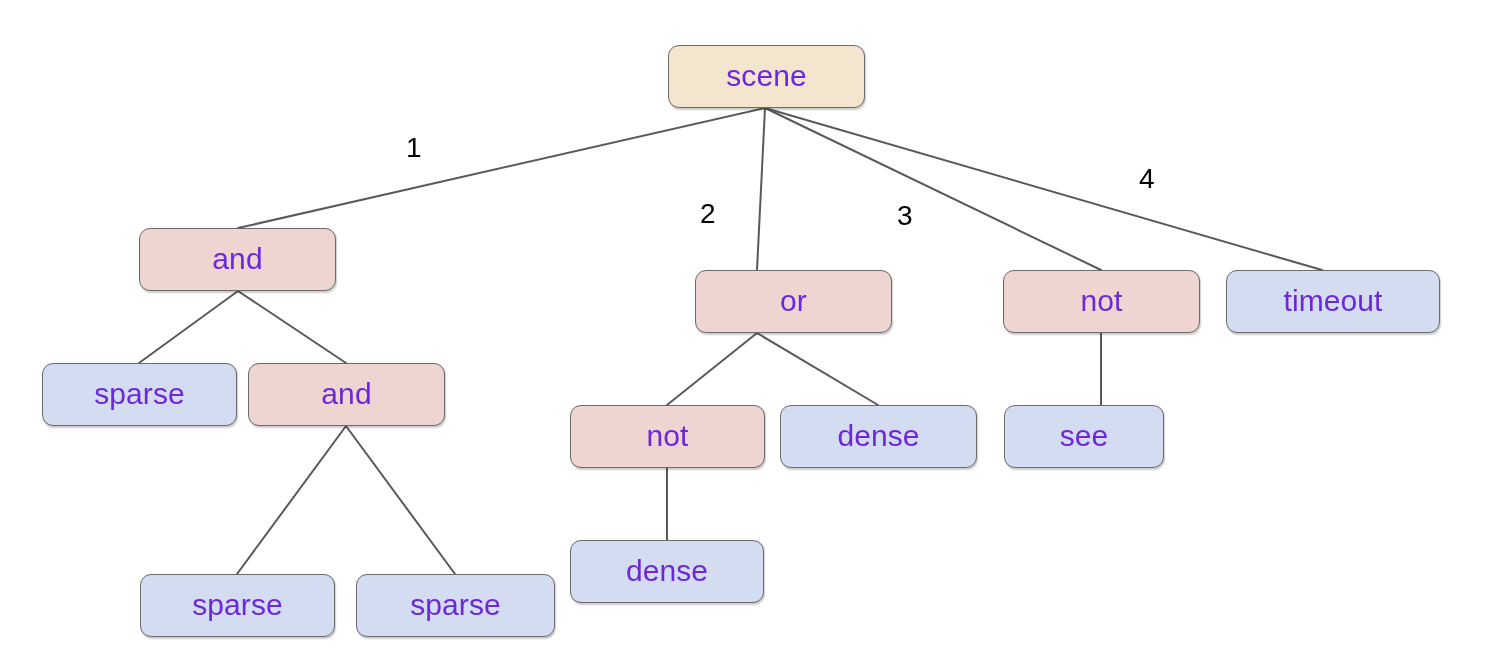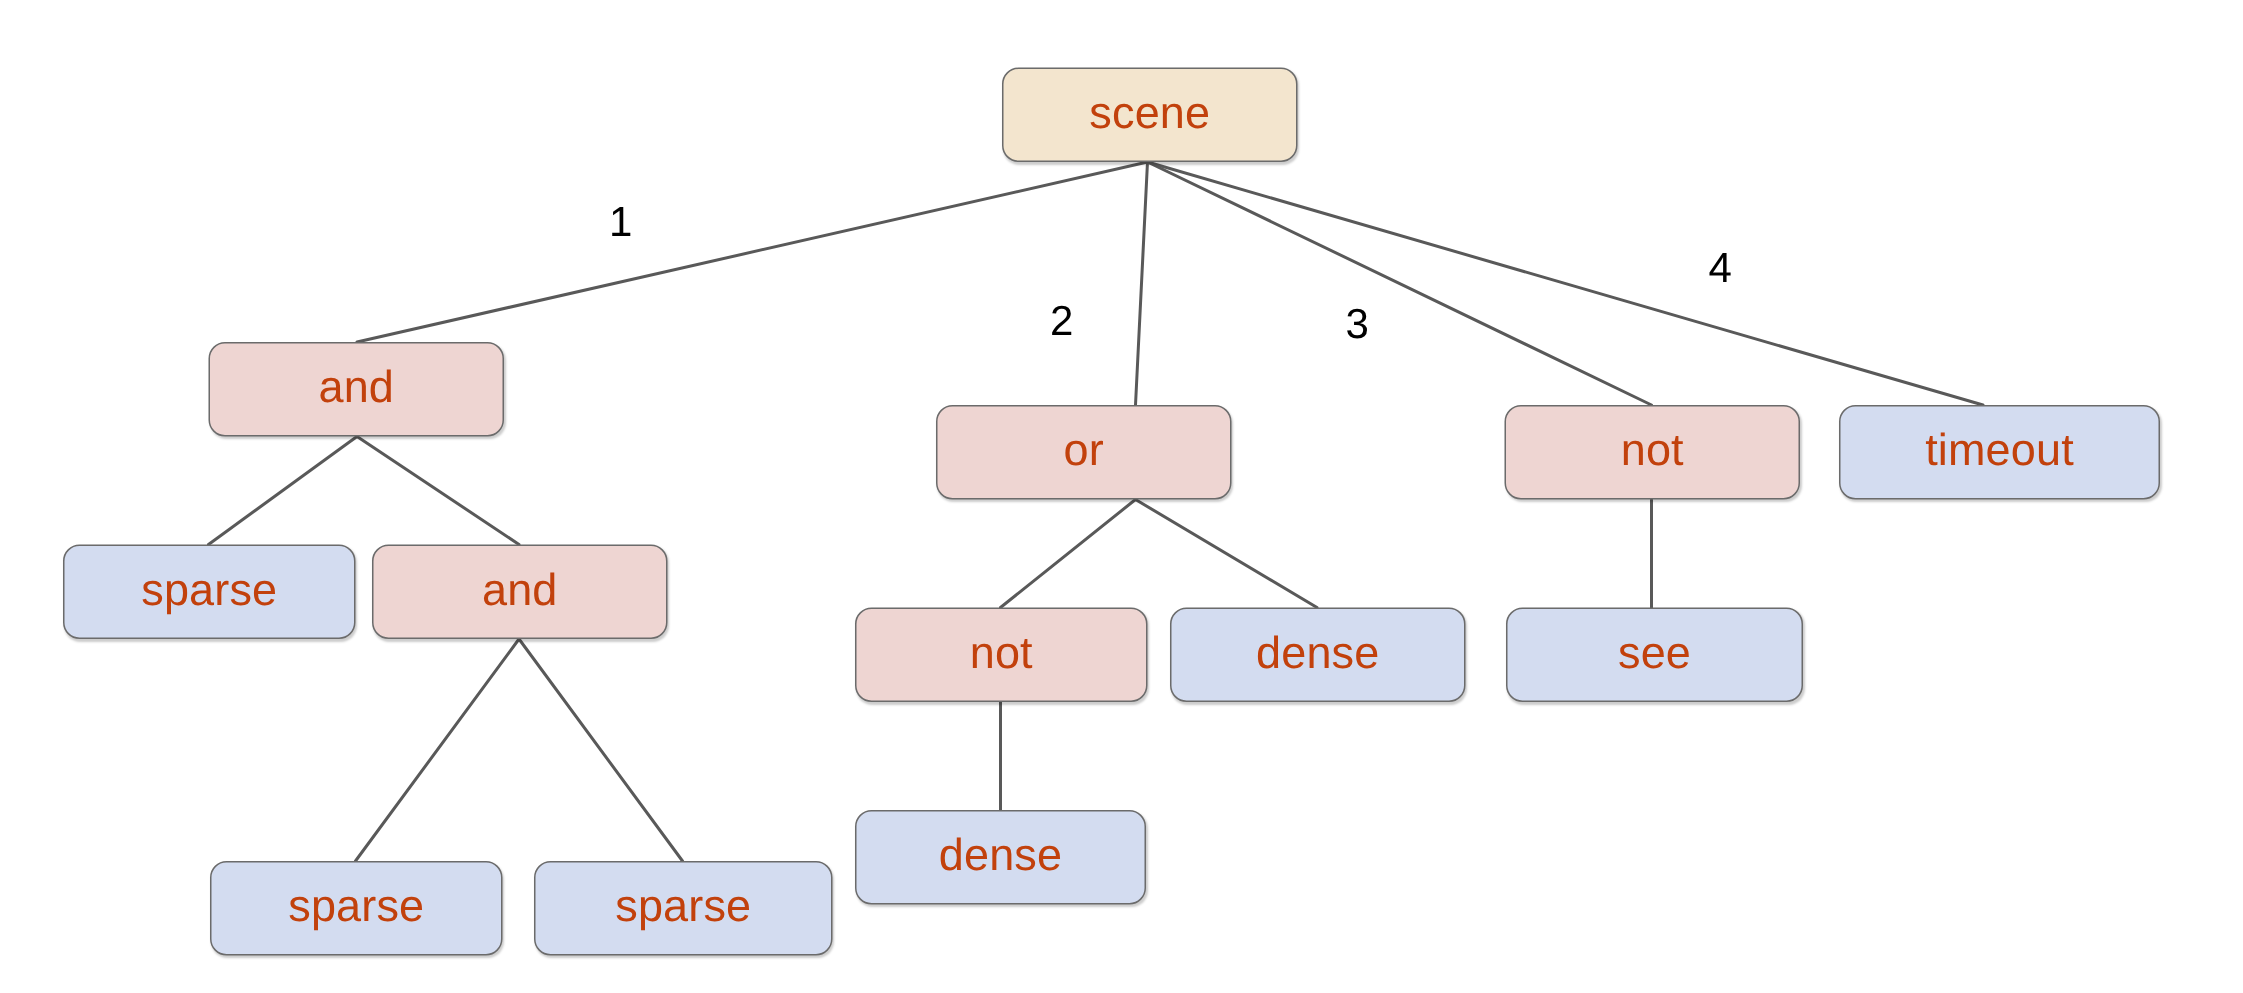--- a/index.html
+++ b/index.html
@@ -29,21 +29,21 @@
   .node {
     position: absolute;
     box-sizing: border-box;
     border-radius: 11px;
     border: 1.6px solid #6b6b6b;
     display: flex;
     align-items: center;
     justify-content: center;
     font-size: 30px;
     line-height: 1;
-    color: #c2410c;
+    color: #6d28d9;
     letter-spacing: 0.1px;
     box-shadow: 1px 1.5px 1.5px rgba(0,0,0,0.20);
     -webkit-font-smoothing: antialiased;
   }
   .node span {
     display: block;
     transform: translateY(-1px);
   }
   .node-root   { background: #f3e5ce; }
   .node-op     { background: #eed5d2; }
@@ -75,42 +75,42 @@
       <line x1="667" y1="468" x2="667" y2="540" stroke="#595959" stroke-width="2" stroke-linecap="round"></line>
       <line x1="1101" y1="333" x2="1101" y2="405" stroke="#595959" stroke-width="2" stroke-linecap="round"></line>
     </svg>
   <div id="node-layer">
       <div class="node node-root" style="left: 668px; top: 45px; width: 197px; height: 63px;">
         <span>scene</span>
       </div>
       <div class="node node-op" style="left: 139px; top: 228px; width: 197px; height: 63px;">
         <span>and</span>
       </div>
-      <div class="node node-op" style="left: 624px; top: 270px; width: 197px; height: 63px;">
+      <div class="node node-op" style="left: 695px; top: 270px; width: 197px; height: 63px;">
         <span>or</span>
       </div>
       <div class="node node-op" style="left: 1003px; top: 270px; width: 197px; height: 63px;">
         <span>not</span>
       </div>
       <div class="node node-leaf" style="left: 1226px; top: 270px; width: 214px; height: 63px;">
         <span>timeout</span>
       </div>
       <div class="node node-leaf" style="left: 42px; top: 363px; width: 195px; height: 63px;">
         <span>sparse</span>
       </div>
       <div class="node node-op" style="left: 248px; top: 363px; width: 197px; height: 63px;">
         <span>and</span>
       </div>
       <div class="node node-op" style="left: 570px; top: 405px; width: 195px; height: 63px;">
         <span>not</span>
       </div>
       <div class="node node-leaf" style="left: 780px; top: 405px; width: 197px; height: 63px;">
         <span>dense</span>
       </div>
-      <div class="node node-leaf" style="left: 1004px; top: 405px; width: 198px; height: 63px;">
+      <div class="node node-leaf" style="left: 1004px; top: 405px; width: 160px; height: 63px;">
         <span>see</span>
       </div>
       <div class="node node-leaf" style="left: 140px; top: 574px; width: 195px; height: 63px;">
         <span>sparse</span>
       </div>
       <div class="node node-leaf" style="left: 356px; top: 574px; width: 199px; height: 63px;">
         <span>sparse</span>
       </div>
       <div class="node node-leaf" style="left: 570px; top: 540px; width: 194px; height: 63px;">
         <span>dense</span>

